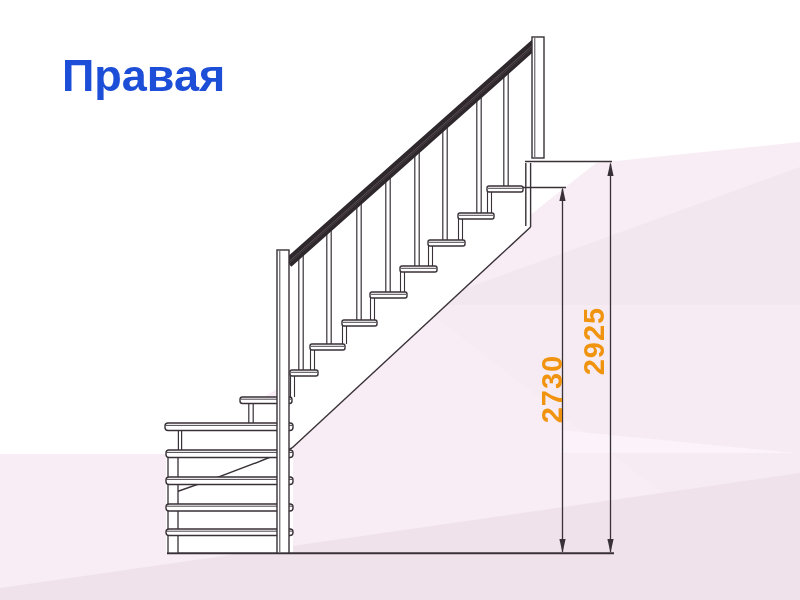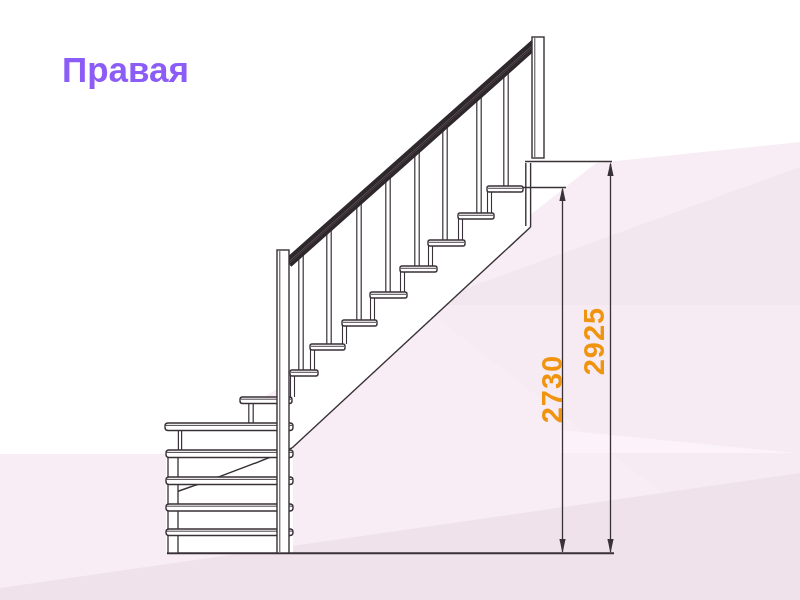--- a/index.html
+++ b/index.html
@@ -7,23 +7,23 @@
     position:relative;
     width:800px;height:600px;
     background:#ffffff;
     overflow:hidden;
     font-family:"Liberation Sans", sans-serif;
   }
   .stage svg{position:absolute;left:0;top:0;}
   .title{
     position:absolute;
     left:62px;top:50px;
-    font-size:35px;
+    font-size:45px;
     font-weight:700;
-    color:#8b5cf6;
+    color:#1d4ed8;
     letter-spacing:0px;
     white-space:nowrap;
   }
   .dim-label{
     position:absolute;
     width:72px;height:30px;
     line-height:30px;
     text-align:center;
     font-size:29px;
     font-weight:700;

